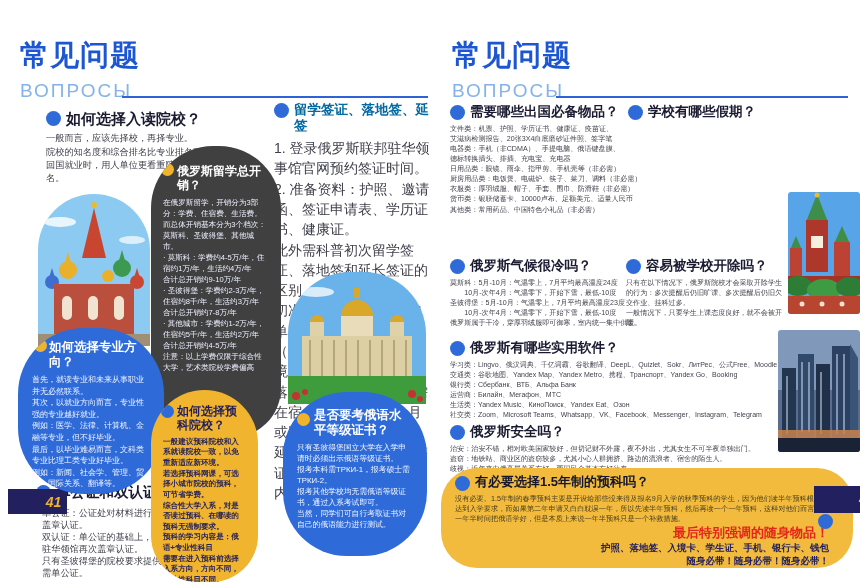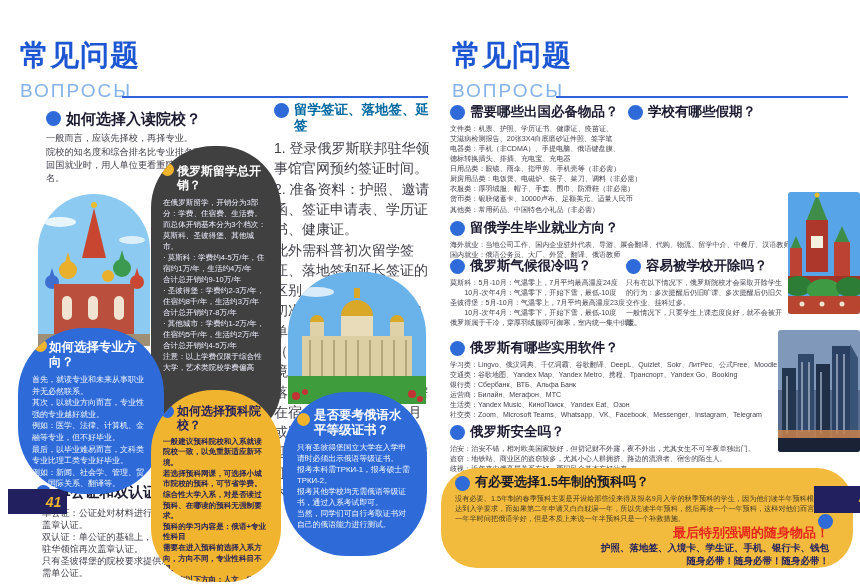--- a/index.html
+++ b/index.html
@@ -35,21 +35,21 @@
   #q-school{left:46px;top:110px;width:200px;}
   #photo-basils{left:38px;top:194px;width:112px;height:152px;border-radius:56px 56px 0 0;z-index:1;}
   #blob-major{left:18px;top:328px;width:146px;height:166px;border-radius:66px;background:#2e6bd9;z-index:2;padding:12px 14px;color:#fff;}
   #blob-major .b-dot{left:16px;top:10px;}
   #blob-major .b-title{margin-left:17px;font-size:12.5px;color:#fff;}
   #blob-major .b-body{font-size:8px;color:#f2f6ff;}
   #blob-cost{left:151px;top:146px;width:130px;height:292px;border-radius:62px 62px 50px 50px;background:#404040;z-index:1;padding:12px 12px;color:#fff;}
   #blob-cost .b-dot{left:10px;top:16px;}
   #blob-cost .b-title{margin:6px 0 0 14px;font-size:12px;color:#fff;}
   #blob-cost .b-body{font-size:7.6px;color:#eef0ff;}
-  #blob-prep{left:151px;top:390px;width:130px;height:192px;border-radius:62px 62px 54px 54px;background:#f1b42f;z-index:2;padding:11px 12px;color:#221e5e;}
+  #blob-prep{left:151px;top:390px;width:107px;height:192px;border-radius:62px 62px 54px 54px;background:#f1b42f;z-index:2;padding:11px 12px;color:#221e5e;}
   #blob-prep .b-dot{left:10px;top:14px;}
   #blob-prep .b-title{margin:3px 0 0 14px;font-size:12px;color:#221e5e;}
   #blob-prep .b-body{font-size:7.6px;font-weight:600;color:#2a2558;line-height:1.4;}
   #q-visa{left:274px;top:102px;width:160px;}
   #q-visa .q-title{color:#0369a1;font-size:13.5px;}
   #q-visa .q-body{font-size:14px;line-height:1.45;}
   #photo-isaacs{left:288px;top:272px;width:138px;height:132px;border-radius:62px 62px 0 0;z-index:1;}
   #blob-cert{left:283px;top:392px;width:144px;height:164px;border-radius:64px;background:#2e6bd9;z-index:2;padding:16px 14px;color:#fff;}
   #blob-cert .b-dot{left:14px;top:20px;}
   #blob-cert .b-title{margin-left:17px;font-size:12.5px;color:#fff;}
@@ -244,28 +244,20 @@
 其他类：常用药品、中国特色小礼品（非必需）</div>
   </div>
 
   <div class="abs" id="q-holidays">
     <div class="q-row">
       <span class="dot blue-d"></span>
       <span class="q-title r">学校有哪些假期？</span>
     </div>
   </div>
 
-  <div class="abs" id="q-jobs">
-    <div class="q-row">
-      <span class="dot blue-d"></span>
-      <span class="q-title r">留俄学生毕业就业方向？</span>
-    </div>
-    <div class="q-body r">海外就业：当地公司工作、国内企业驻外代表、导游、展会翻译、代购、物流、留学中介、中餐厅、汉语教师
-国内就业：俄语公务员、大厂、外贸、翻译、俄语教师</div>
-  </div>
 
   <div class="abs" id="q-climate">
     <div class="q-row">
       <span class="dot blue-d"></span>
       <span class="q-title r">俄罗斯气候很冷吗？</span>
     </div>
     <div class="q-body r">莫斯科：5月-10月：气温零上，7月平均最高温度24度
 　　10月-次年4月：气温零下，开始下雪，最低-10度
 圣彼得堡：5月-10月：气温零上，7月平均最高温度23度
 　　10月-次年4月：气温零下，开始下雪，最低-10度

